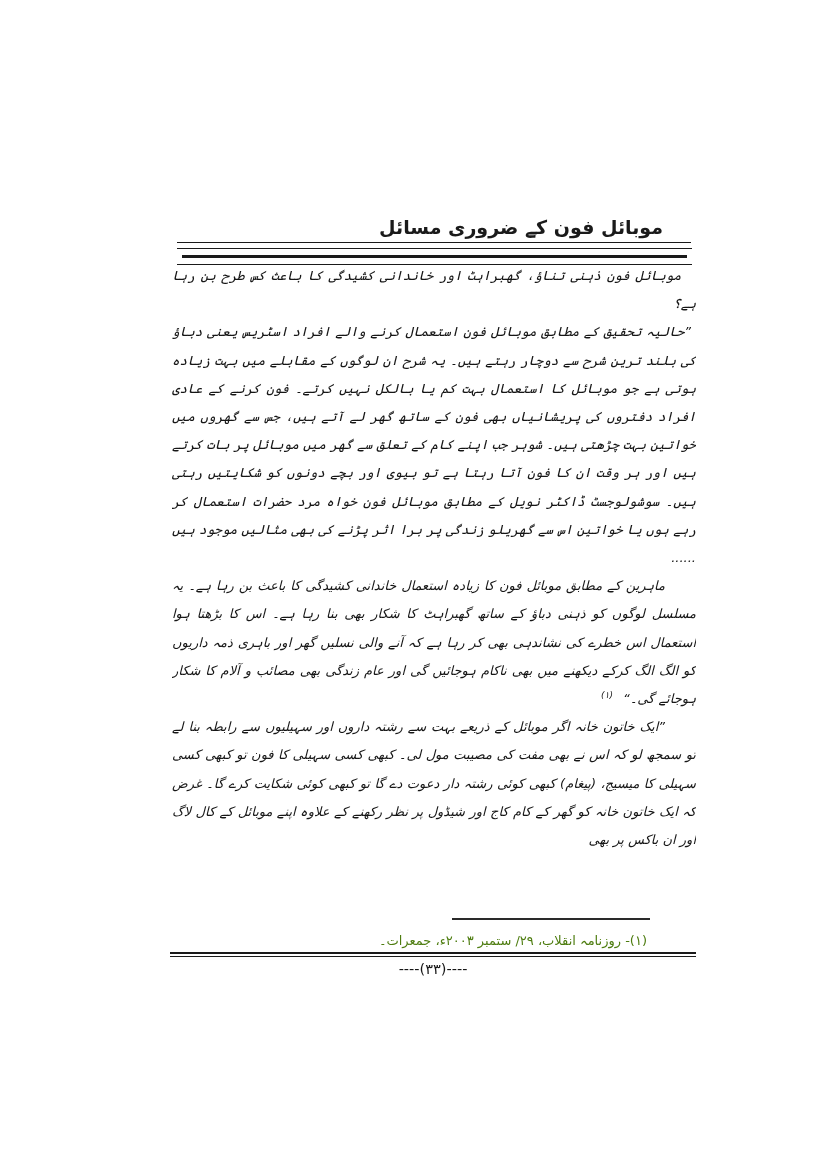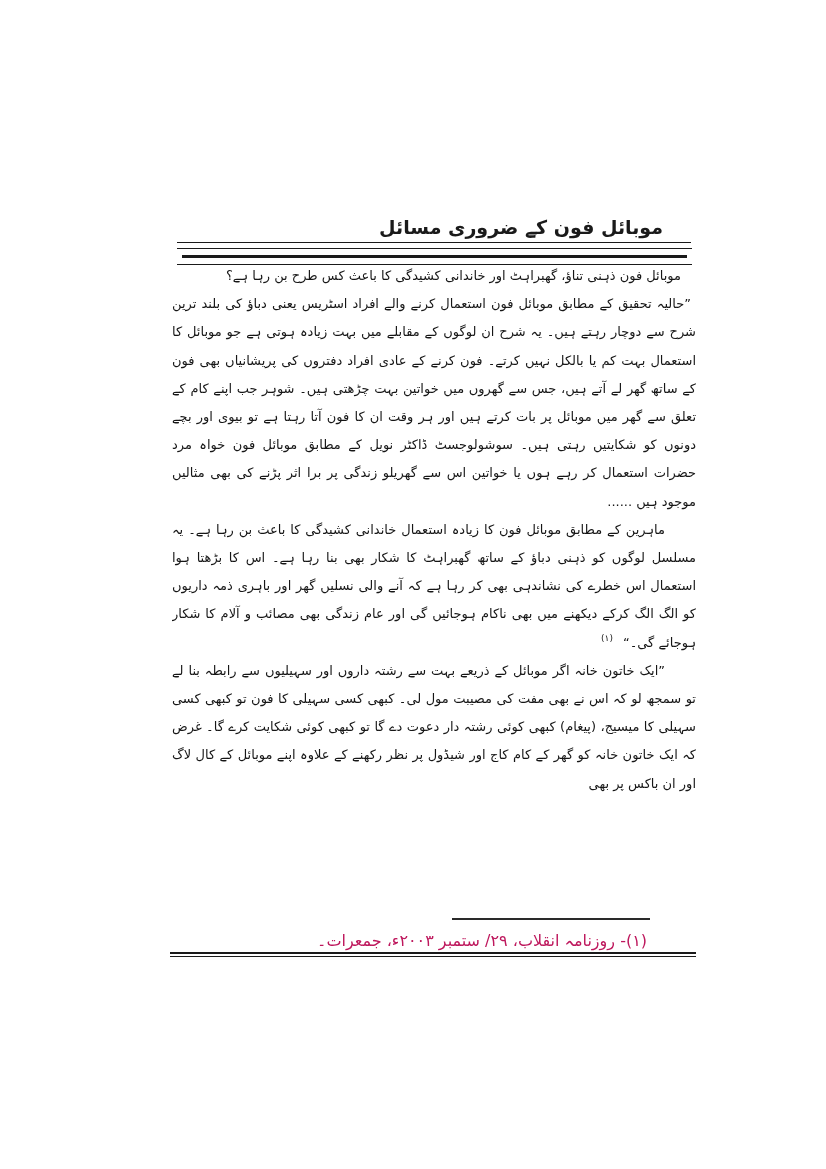--- a/index.html
+++ b/index.html
@@ -48,20 +48,21 @@
     top: 242px;
     left: 152px;
     width: 524px;
     height: 652px;
     overflow: hidden;
     direction: rtl;
     text-align: justify;
     font-size: 13px;
     line-height: 28.2px;
     color: #161616;
+    font-style: italic;
   }
   .doc-body p { margin: 0; }
   .doc-body p.indent-sm { text-indent: 10px; }
   .doc-body p.indent { text-indent: 26px; }
   .doc-body sup {
     font-size: 9px;
     line-height: 0;
     vertical-align: super;
   }
 
@@ -75,23 +76,23 @@
   }
   .footnote-rule {
     width: 198px;
     margin-right: 46px;   
     border-top: 2px solid #2a2a2a;
   }
   .footnote-text {
     padding-top: 5px;
     padding-right: 44px;
     text-align: right;
-    font-size: 16px;
+    font-size: 13px;
     line-height: 22px;
-    color: #be185d;
+    color: #4d7c0f;
   }
 
   
   .bottom-rule {
     position: absolute;
     top: 932px;
     left: 150px;
     width: 526px;
     border-top: 2.5px solid #1a1a1a;
     border-bottom: 1px solid #1a1a1a;
@@ -136,14 +137,15 @@
     </p>
   </div>
 
   <div class="footnote-area">
     <div class="footnote-rule"></div>
     <div class="footnote-text" dir="rtl">(۱)- روزنامہ انقلاب، ۲۹/ ستمبر ۲۰۰۳ء، جمعرات۔</div>
   </div>
 
   <div class="bottom-rule"></div>
 
+  <div class="page-number">----(۳۳)----</div>
 
 </div>
 
 </body></html>

